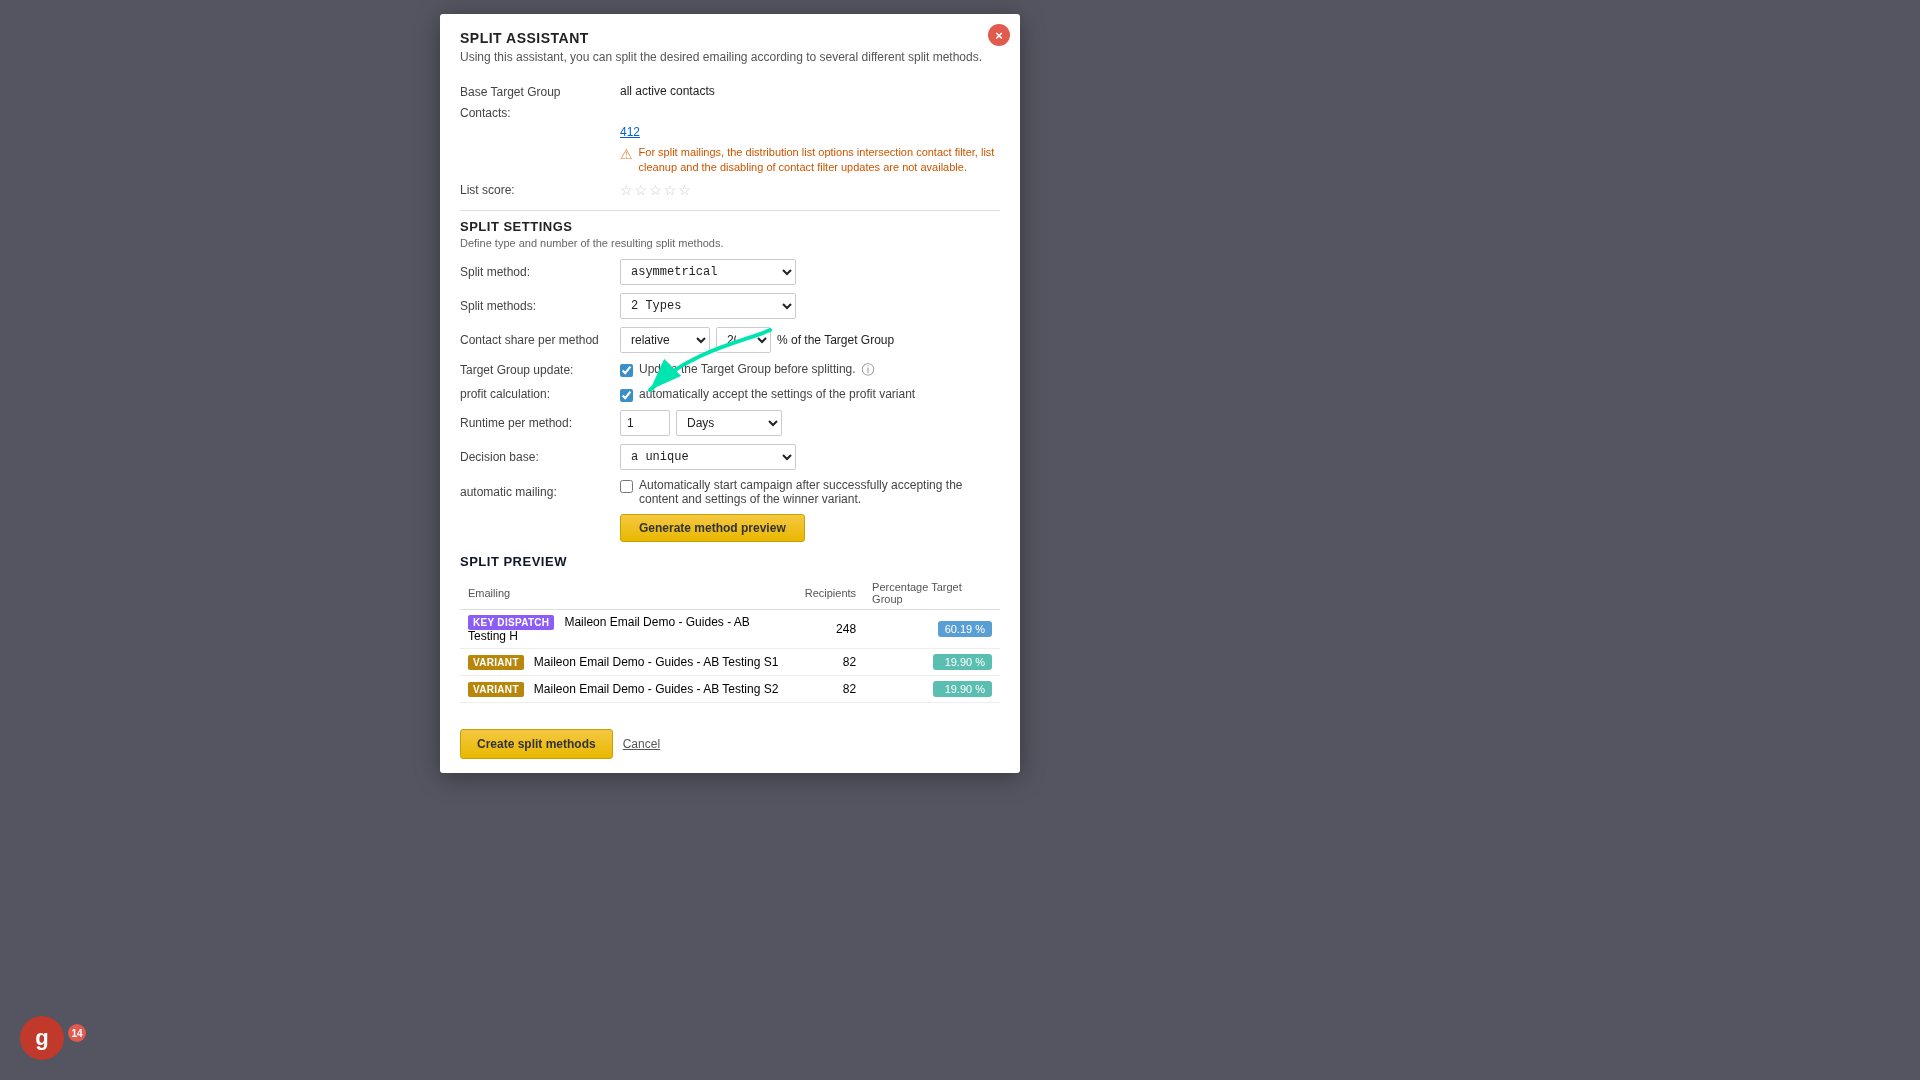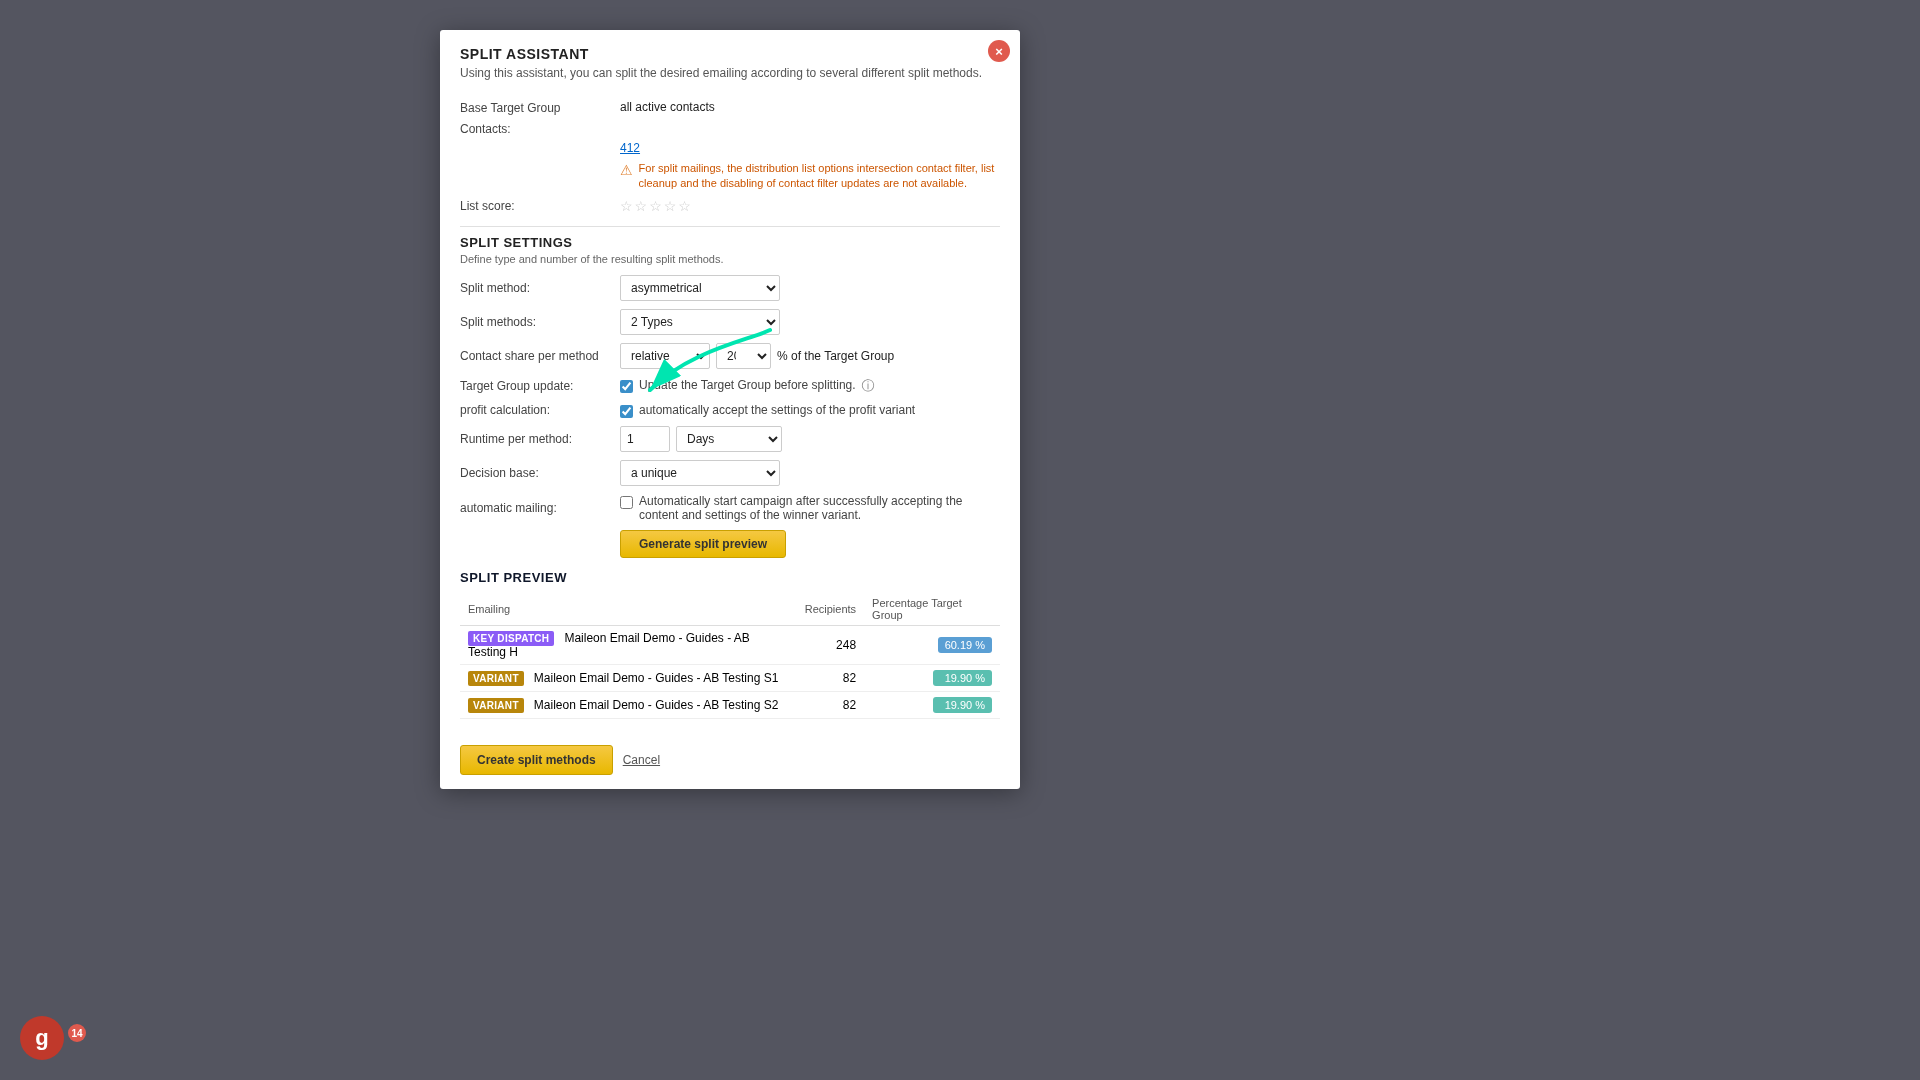--- a/index.html
+++ b/index.html
@@ -14,21 +14,21 @@
     }
 
     .bg-overlay {
       position: absolute;
       inset: 0;
       background: rgba(80, 80, 90, 0.85);
     }
 
     .modal {
       position: absolute;
-      top: 30px;
+      top: 14px;
       left: 440px;
       width: 580px;
       background: #fff;
       border-radius: 3px;
       box-shadow: 0 4px 24px rgba(0,0,0,0.35);
       z-index: 10;
     }
 
     .modal-header {
       padding: 16px 20px 10px 20px;
@@ -173,21 +173,22 @@
       color: #222;
       height: 26px;
     }
 
     select.form-control {
       padding-right: 18px;
       appearance: auto;
     }
 
     .form-control-wide {
-      width: 160px;
+      width: 176px;
+      font-family: Liberation Mono, monospace;
     }
 
     .checkbox-row {
       display: flex;
       align-items: flex-start;
       gap: 6px;
     }
 
     .checkbox-row input[type="checkbox"] {
       margin-top: 2px;
@@ -513,21 +514,21 @@
 
       <div class="form-row">
         <span class="form-label">automatic mailing:</span>
         <div class="checkbox-row">
           <input type="checkbox" id="auto-mailing" style="border: 2px solid rgb(0, 229, 176);">
           <label class="checkbox-label" for="auto-mailing">Automatically start campaign after successfully accepting the content and settings of the winner variant.</label>
         </div>
       </div>
     </div>
 
-    <button class="generate-btn">Generate split preview</button>
+    <button class="generate-btn">Generate method preview</button>
 
     <div class="split-preview-section">
       <div class="split-preview-title">SPLIT PREVIEW</div>
       <table class="preview-table">
         <thead>
           <tr>
             <th>Emailing</th>
             <th class="right">Recipients</th>
             <th class="right">Percentage Target Group</th>
           </tr>

